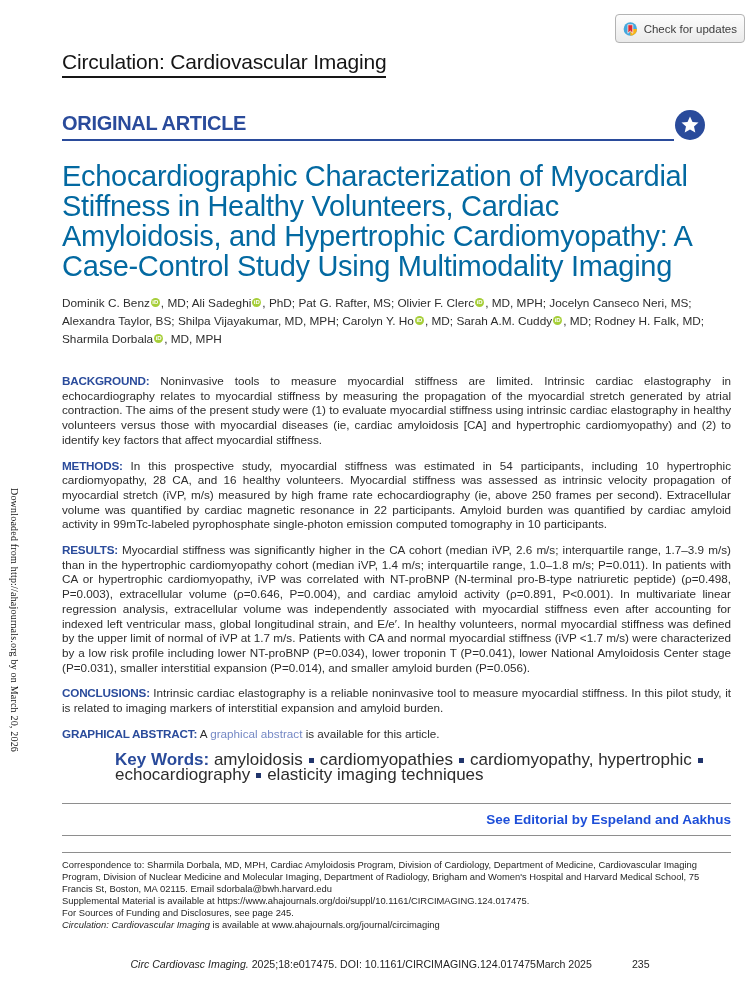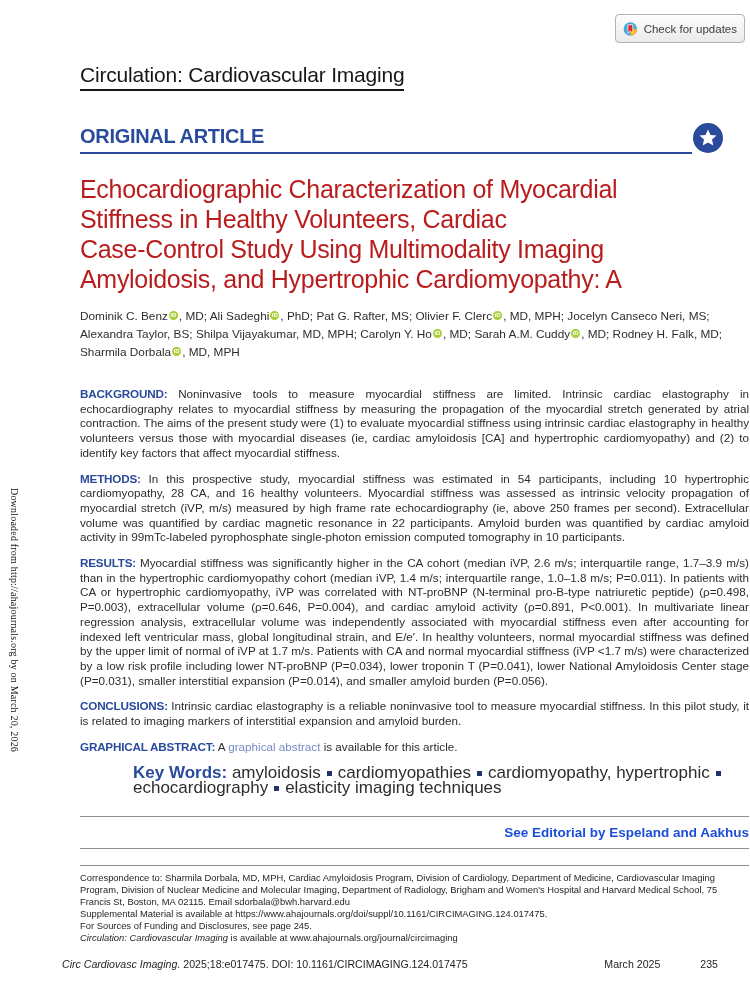--- a/index.html
+++ b/index.html
@@ -9,31 +9,31 @@
   
   .check-badge{position:absolute;top:14px;right:5px;width:130px;height:29px;box-sizing:border-box;
     display:flex;align-items:center;gap:6px;padding:0 7px;border:1px solid #b3b3b3;border-radius:4px;
     background:linear-gradient(#fdfdfd,#eaeaea);cursor:pointer;}
   .check-badge .label{font-size:11.5px;color:#3d3d3d;white-space:nowrap;}
 
   
   .vert-banner{position:absolute;left:9px;top:488px;writing-mode:vertical-rl;
     font-family:"Liberation Serif",serif;font-size:10px;color:#111;letter-spacing:.2px;}
 
-  .content{position:absolute;left:62px;top:13px;width:669px;margin-left:18px;}
+  .content{position:absolute;left:62px;top:0;width:669px;}
 
   .journal-title{display:inline-block;margin-top:50px;font-size:21px;font-weight:400;
     letter-spacing:-.2px;color:#161616;border-bottom:2px solid #161616;padding-bottom:2px;}
 
   .section-row{position:relative;margin-top:34px;height:32px;}
   .section-label{font-size:20px;font-weight:700;color:#2a4b9b;letter-spacing:-.3px;}
   .section-rule{position:absolute;left:0;bottom:3px;width:612px;border-bottom:2px solid #2a4b9b;}
   .access-star{position:absolute;right:26px;top:-2px;width:30px;height:30px;}
 
-  .article-title{margin-top:17px;font-size:25px;line-height:30px;color:#b91c1c;
+  .article-title{margin-top:17px;font-size:29px;line-height:30px;color:#0369a1;
     letter-spacing:-.3px;font-weight:400;}
 
   .authors{margin-top:13px;font-size:11.8px;line-height:18px;color:#2d2d2d;width:655px;}
   .orcid{display:inline-block;width:9px;height:9px;border-radius:50%;background:#a6ce39;color:#fff;
     font-size:6px;font-weight:700;line-height:9px;text-align:center;vertical-align:3px;margin:0 1px;cursor:pointer;}
 
   .abstract{margin-top:26px;}
   p.abs{margin:0 0 11px 0;font-size:11.7px;line-height:14.7px;text-align:justify;color:#2d2d2d;}
   .abs-label{color:#2a4b9b;font-weight:700;letter-spacing:-.2px;}
   .link{color:#7589c5;cursor:pointer;}
@@ -41,21 +41,21 @@
   .keywords{margin-top:5px;padding-left:53px;font-size:17px;color:#2d2d2d;line-height:15px;}
   .kw-label{color:#2a4b9b;font-weight:700;}
   .kw-sep{display:inline-block;width:5px;height:5px;background:#21356b;margin:0 6px;vertical-align:2px;}
 
   .editorial{margin-top:21px;border-top:1px solid #8e8e8e;border-bottom:1px solid #8e8e8e;
     text-align:right;padding:8px 0;font-size:13.5px;font-weight:700;color:#1d4ed8;cursor:pointer;}
   .rule2{margin-top:16px;border-top:1px solid #8e8e8e;height:0;}
 
   .correspondence{margin-top:6px;font-size:9.4px;line-height:11.9px;color:#1f1f1f;}
 
-  .footer{position:absolute;left:62px;right:32px;top:958px;display:flex;justify-content:space-between;
+  .footer{position:absolute;left:62px;right:32px;top:958px;display:flex;justify-content:center;
     font-size:10.6px;color:#1f1f1f;}
   .footer .right{display:flex;gap:40px;}
   .it{font-style:italic;}
 </style>
 </head>
 <body>
 
 <div class="page">
 
   <div class="check-badge">
@@ -78,22 +78,22 @@
       <div class="section-rule"></div>
       <svg class="access-star" viewBox="0 0 30 30">
         <circle cx="15" cy="15" r="15" fill="#2a4b9b"></circle>
         <polygon fill="#ffffff" points="15,6.5 17.5,12 23.5,12.6 19,16.6 20.3,22.5 15,19.4 9.7,22.5 11,16.6 6.5,12.6 12.5,12"></polygon>
       </svg>
     </div>
 
     <div class="article-title">
         <div>Echocardiographic Characterization of Myocardial</div>
         <div>Stiffness in Healthy Volunteers, Cardiac</div>
+        <div>Amyloidosis, and Hypertrophic Cardiomyopathy: A</div>
         <div>Case-Control Study Using Multimodality Imaging</div>
-        <div>Amyloidosis, and Hypertrophic Cardiomyopathy: A</div>
       </div>
 
     <div class="authors"><span><span>Dominik C. Benz</span><span class="orcid">iD</span><span>, MD; </span></span><span><span>Ali Sadeghi</span><span class="orcid">iD</span><span>, PhD; </span></span><span><span>Pat G. Rafter</span><span>, MS; </span></span><span><span>Olivier F. Clerc</span><span class="orcid">iD</span><span>, MD, MPH; </span></span><span><span>Jocelyn Canseco Neri</span><span>, MS; </span></span><span><span>Alexandra Taylor</span><span>, BS; </span></span><span><span>Shilpa Vijayakumar</span><span>, MD, MPH; </span></span><span><span>Carolyn Y. Ho</span><span class="orcid">iD</span><span>, MD; </span></span><span><span>Sarah A.M. Cuddy</span><span class="orcid">iD</span><span>, MD; </span></span><span><span>Rodney H. Falk</span><span>, MD; </span></span><span><span>Sharmila Dorbala</span><span class="orcid">iD</span><span>, MD, MPH</span></span></div>
 
     <div class="abstract">
       <div>
           <p class="abs"><span class="abs-label">BACKGROUND: </span><span>Noninvasive tools to measure myocardial stiffness are limited. Intrinsic cardiac elastography in echocardiography relates to myocardial stiffness by measuring the propagation of the myocardial stretch generated by atrial contraction. The aims of the present study were (1) to evaluate myocardial stiffness using intrinsic cardiac elastography in healthy volunteers versus those with myocardial diseases (ie, cardiac amyloidosis [CA] and hypertrophic cardiomyopathy) and (2) to identify key factors that affect myocardial stiffness.</span></p>
           <p class="abs"><span class="abs-label">METHODS: </span><span>In this prospective study, myocardial stiffness was estimated in 54 participants, including 10 hypertrophic cardiomyopathy, 28 CA, and 16 healthy volunteers. Myocardial stiffness was assessed as intrinsic velocity propagation of myocardial stretch (iVP, m/s) measured by high frame rate echocardiography (ie, above 250 frames per second). Extracellular volume was quantified by cardiac magnetic resonance in 22 participants. Amyloid burden was quantified by cardiac amyloid activity in 99mTc-labeled pyrophosphate single-photon emission computed tomography in 10 participants.</span></p>
           <p class="abs"><span class="abs-label">RESULTS: </span><span>Myocardial stiffness was significantly higher in the CA cohort (median iVP, 2.6 m/s; interquartile range, 1.7–3.9 m/s) than in the hypertrophic cardiomyopathy cohort (median iVP, 1.4 m/s; interquartile range, 1.0–1.8 m/s; P=0.011). In patients with CA or hypertrophic cardiomyopathy, iVP was correlated with NT-proBNP (N-terminal pro-B-type natriuretic peptide) (ρ=0.498, P=0.003), extracellular volume (ρ=0.646, P=0.004), and cardiac amyloid activity (ρ=0.891, P&lt;0.001). In multivariate linear regression analysis, extracellular volume was independently associated with myocardial stiffness even after accounting for indexed left ventricular mass, global longitudinal strain, and E/e′. In healthy volunteers, normal myocardial stiffness was defined by the upper limit of normal of iVP at 1.7 m/s. Patients with CA and normal myocardial stiffness (iVP &lt;1.7 m/s) were characterized by a low risk profile including lower NT-proBNP (P=0.034), lower troponin T (P=0.041), lower National Amyloidosis Center stage (P=0.031), smaller interstitial expansion (P=0.014), and smaller amyloid burden (P=0.056).</span></p>
           <p class="abs"><span class="abs-label">CONCLUSIONS: </span><span>Intrinsic cardiac elastography is a reliable noninvasive tool to measure myocardial stiffness. In this pilot study, it is related to imaging markers of interstitial expansion and amyloid burden.</span></p>

